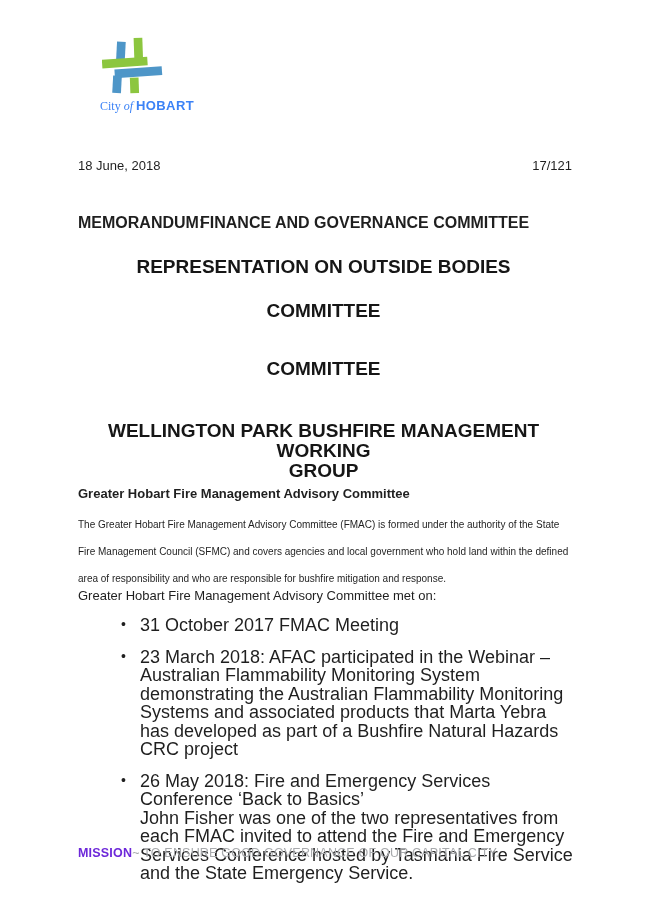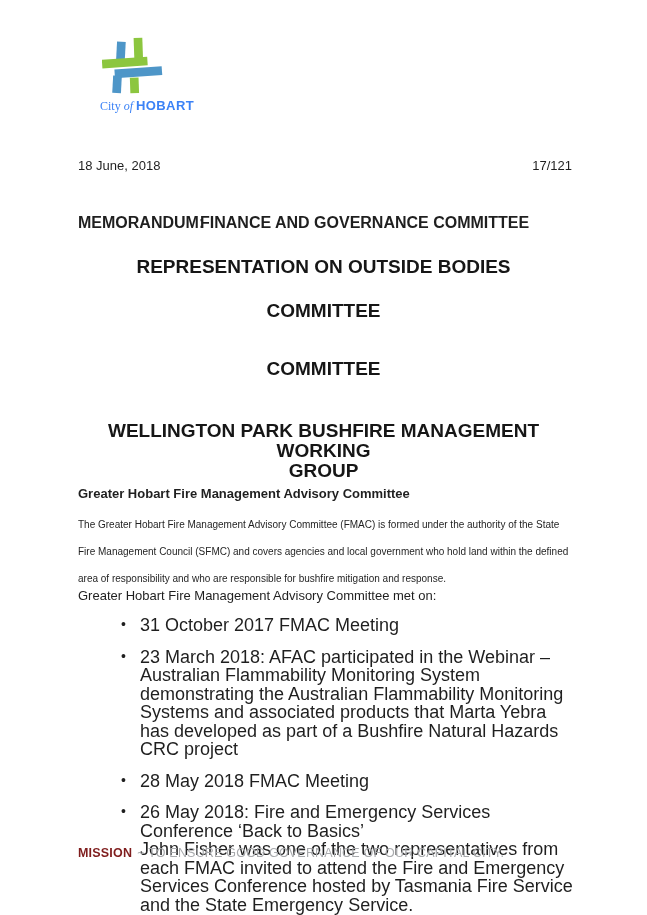--- a/index.html
+++ b/index.html
@@ -36,21 +36,21 @@
   ul.bullets{
     position:absolute;left:78px;top:616px;width:500px;
     margin:0;padding:0;list-style:none;
     font-size:18px;line-height:18.5px;
   }
   ul.bullets li{position:relative;padding-left:62px;margin-bottom:13px;}
   ul.bullets li::before{content:"\2022";position:absolute;left:43px;top:-1px;font-size:14px;}
   .it{margin-top:14px;}
   
   .mission-row{position:absolute;left:78px;top:846px;font-size:12.5px;letter-spacing:0.2px;color:#a8aaad;}
-  .mission-row .mission-label{font-weight:bold;color:#7f1d1d;margin-right:5px;text-align:right;}
+  .mission-row .mission-label{font-weight:bold;color:#6d28d9;text-align:right;}
   .created-row{position:absolute;left:78px;top:870px;width:515px;font-size:9px;line-height:11.5px;color:#4d4e50;}
   .created-row .tabgap{display:inline-block;width:22px;}
 </style>
 </head>
 <body>
 
 <div class="page">
 
   <div class="logo-block">
     <svg class="logo-mark" width="62" height="58" viewBox="0 0 64 60" xmlns="http://www.w3.org/2000/svg">
@@ -89,21 +89,20 @@
     <div>GROUP</div>
   </div>
 
   <div class="subhead">Greater Hobart Fire Management Advisory Committee</div>
   <div class="para1">The Greater Hobart Fire Management Advisory Committee (FMAC) is formed under the authority of the State Fire Management Council (SFMC) and covers agencies and local government who hold land within the defined area of responsibility and who are responsible for bushfire mitigation and response.</div>
   <div class="para2">Greater Hobart Fire Management Advisory Committee met on:</div>
 
   <ul class="bullets">
       <li><span>31 October 2017 FMAC Meeting</span></li>
       <li><span class="it">23 March 2018: AFAC</span><span> participated in the </span><span class="it">Webinar – Australian Flammability Monitoring System</span><span> demonstrating the Australian Flammability Monitoring Systems and associated products that Marta Yebra has developed as part of a Bushfire Natural Hazards CRC project</span></li>
-      <li><span>28 May 2018 FMAC Meeting</span></li>
       <li><span class="it">26 May 2018: Fire and Emergency Services Conference ‘Back to Basics’</span><br><span>John Fisher was one of the two representatives from each FMAC invited to attend the Fire and Emergency Services Conference hosted by Tasmania Fire Service and the State Emergency Service.</span></li>
     </ul>
 
   <div class="mission-row">
     <span class="mission-label">MISSION</span><span>~ TO ENSURE GOOD GOVERNANCE OF OUR CAPITAL CITY.</span>
   </div>
 
 </div>
 
 </body></html>

